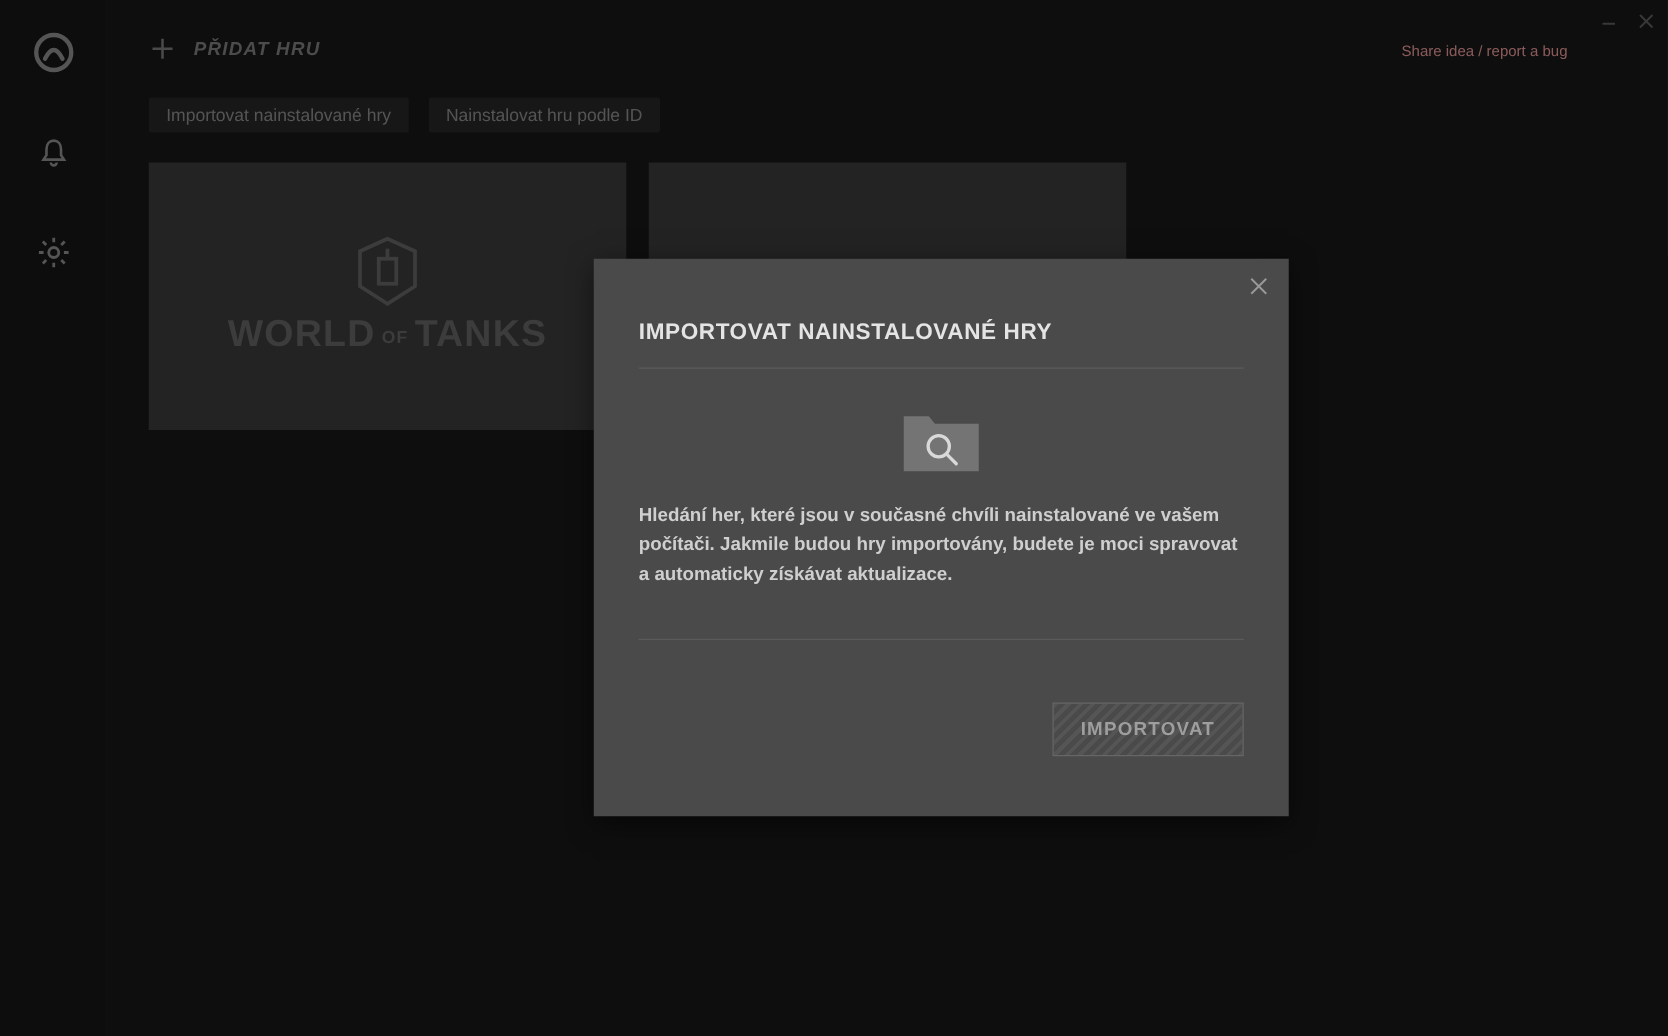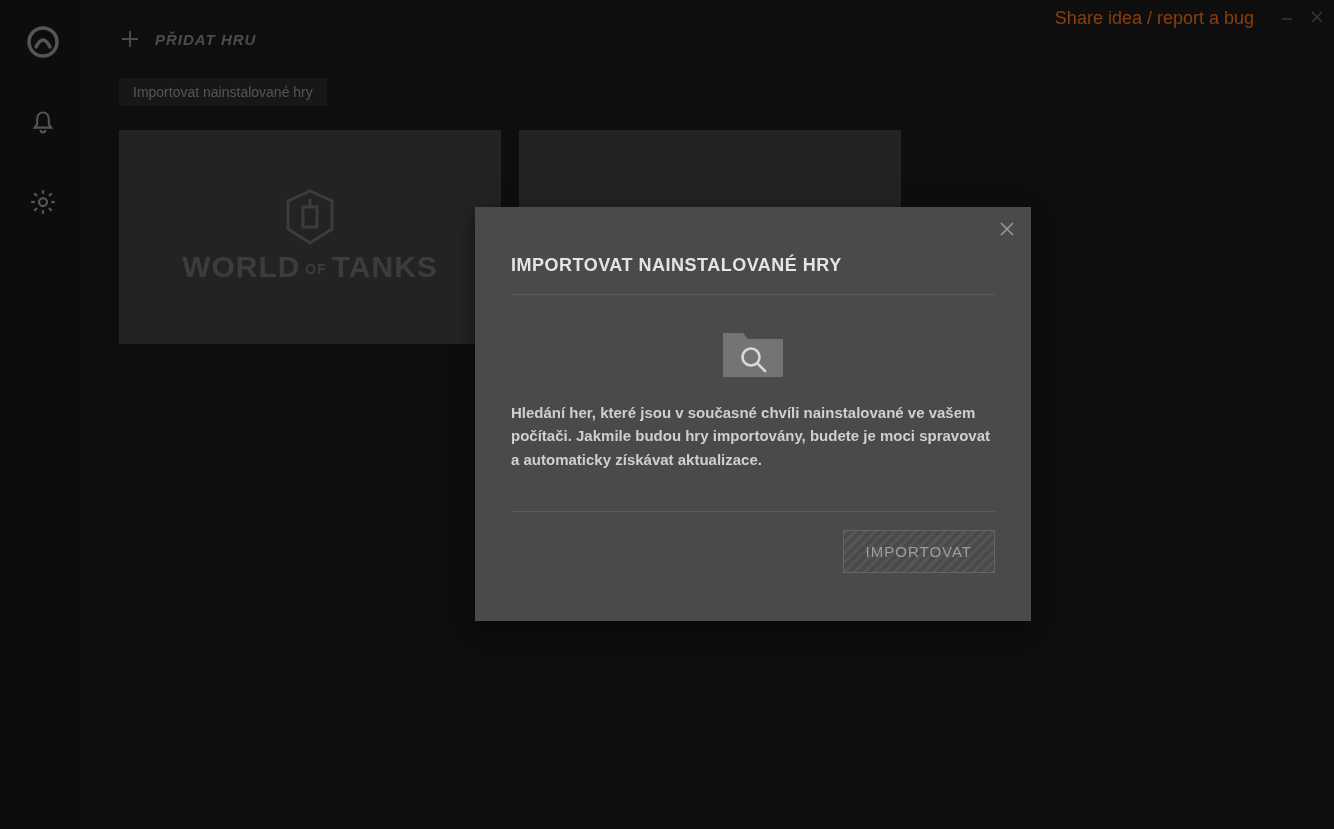--- a/index.html
+++ b/index.html
@@ -11,21 +11,21 @@
   .sidebar { width: 85px; background: #0d0d0d; display: flex; flex-direction: column; align-items: center; padding-top: 25px; gap: 50px; }
   .sidebar .icon { color: #555; cursor: pointer; }
 
   
   .main { flex: 1; background: #1a1a1a; position: relative; }
 
   
   .window-controls { position: absolute; top: 10px; right: 10px; display: flex; gap: 16px; align-items: center; color: #666; }
   .window-controls span { cursor: pointer; }
 
-  .share-link { position: absolute; top: 8px; right: 80px; color: #f97316; font-size: 18px; cursor: pointer; }
+  .share-link { position: absolute; top: 34px; right: 80px; color: #fca5a5; font-size: 12px; cursor: pointer; }
 
   
   .header-row { display: flex; align-items: center; padding: 28px 0 0 34px; }
   .add-game { display: flex; align-items: center; gap: 14px; cursor: pointer; font-style: italic; }
   .add-game .plus { color: #888; }
   .add-game .label { color: #8a8a8a; font-size: 15px; letter-spacing: 1px; font-weight: 600; font-family: Arial, sans-serif; font-stretch: condensed; }
 
   
   .chips { display: flex; gap: 16px; padding: 28px 0 0 34px; }
   .chip { background: #2b2b2b; color: #9a9a9a; padding: 6px 14px; font-size: 14px; border-radius: 2px; cursor: pointer; }
@@ -41,23 +41,23 @@
   .modal { position: absolute; left: 390px; top: 207px; width: 556px; background: #4a4a4a; box-shadow: 0 6px 20px rgba(0,0,0,0.5); }
   .modal-close { position: absolute; top: 14px; right: 16px; color: #999; cursor: pointer; }
   .modal-inner { padding: 48px 36px 48px 36px; }
   .modal-title { font-size: 18px; letter-spacing: 0.5px; color: #e4e4e4; font-weight: 600; font-family: Arial, sans-serif; font-stretch: condensed; }
   .modal-hr { border: none; border-top: 1px solid #5b5b5b; margin-top: 18px; }
   .folder-icon-wrap { display: flex; justify-content: center; padding: 32px 0 22px 0; }
   .modal-text { color: #cfcfcf; font-size: 15px; line-height: 1.55; font-weight: bold; }
   .modal-hr2 { border: none; border-top: 1px solid #5b5b5b; margin-top: 40px; }
   .modal-footer { display: flex; justify-content: flex-end; padding-top: 18px; }
   .import-btn {
-    padding: 12px 22px; font-size: 15px; letter-spacing: 1px; color: #9e9e9e; font-weight: 400;
+    padding: 12px 22px; font-size: 15px; letter-spacing: 1px; color: #9e9e9e; font-weight: 700;
     background: repeating-linear-gradient(135deg, #555 0px, #555 3px, #4a4a4a 3px, #4a4a4a 7px);
-    border: 1px solid #666; cursor: pointer; font-stretch: condensed;
+    border: 1px solid #666; cursor: pointer; font-stretch: condensed; margin-top: 32px;
   }
 
   svg { display: block; }
 </style>
 </head>
 <body>
 
 <div class="app">
 
   <div class="sidebar">
@@ -115,20 +115,21 @@
             <line x1="11" y1="3" x2="11" y2="19" stroke="#888" stroke-width="2"></line>
             <line x1="3" y1="11" x2="19" y2="11" stroke="#888" stroke-width="2"></line>
           </svg>
         </span>
         <span class="label">PŘIDAT HRU</span>
       </div>
     </div>
 
     <div class="chips">
       <div class="chip">Importovat nainstalované hry</div>
+      <div class="chip">Nainstalovat hru podle ID</div>
     </div>
 
     <div class="cards">
       <div class="card">
         <svg width="300" height="120" viewBox="0 0 300 120">
           <g fill="none" stroke="#6d6d6d" stroke-width="3">
             <path d="M150 14 L128 24 L128 52 L150 66 L172 52 L172 24 Z"></path>
             <rect x="143" y="30" width="14" height="20"></rect>
             <line x1="150" y1="22" x2="150" y2="30"></line>
           </g>

